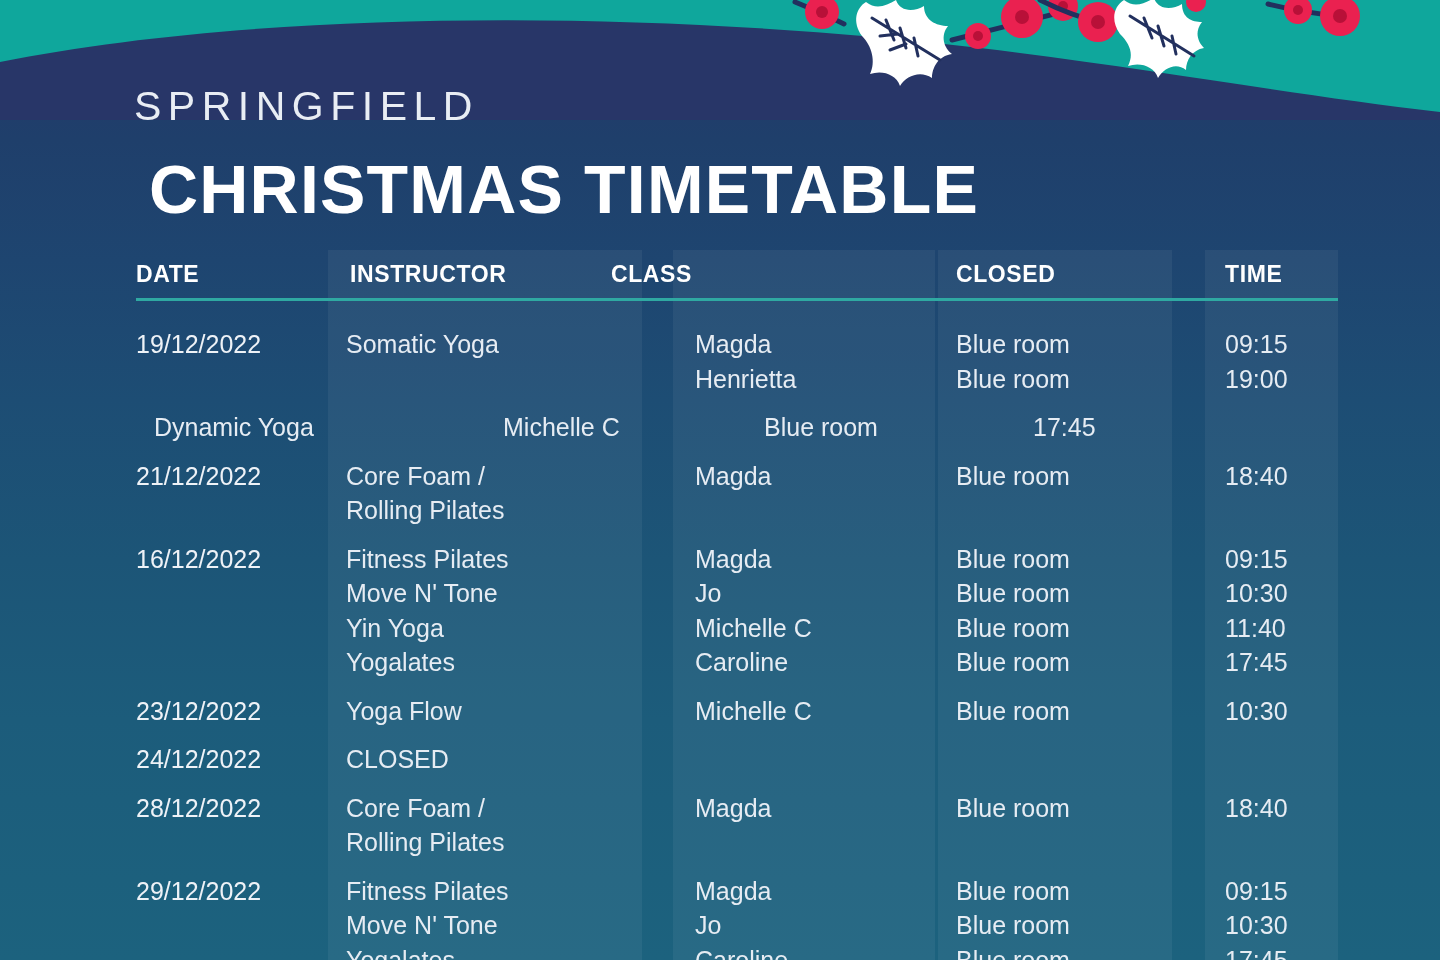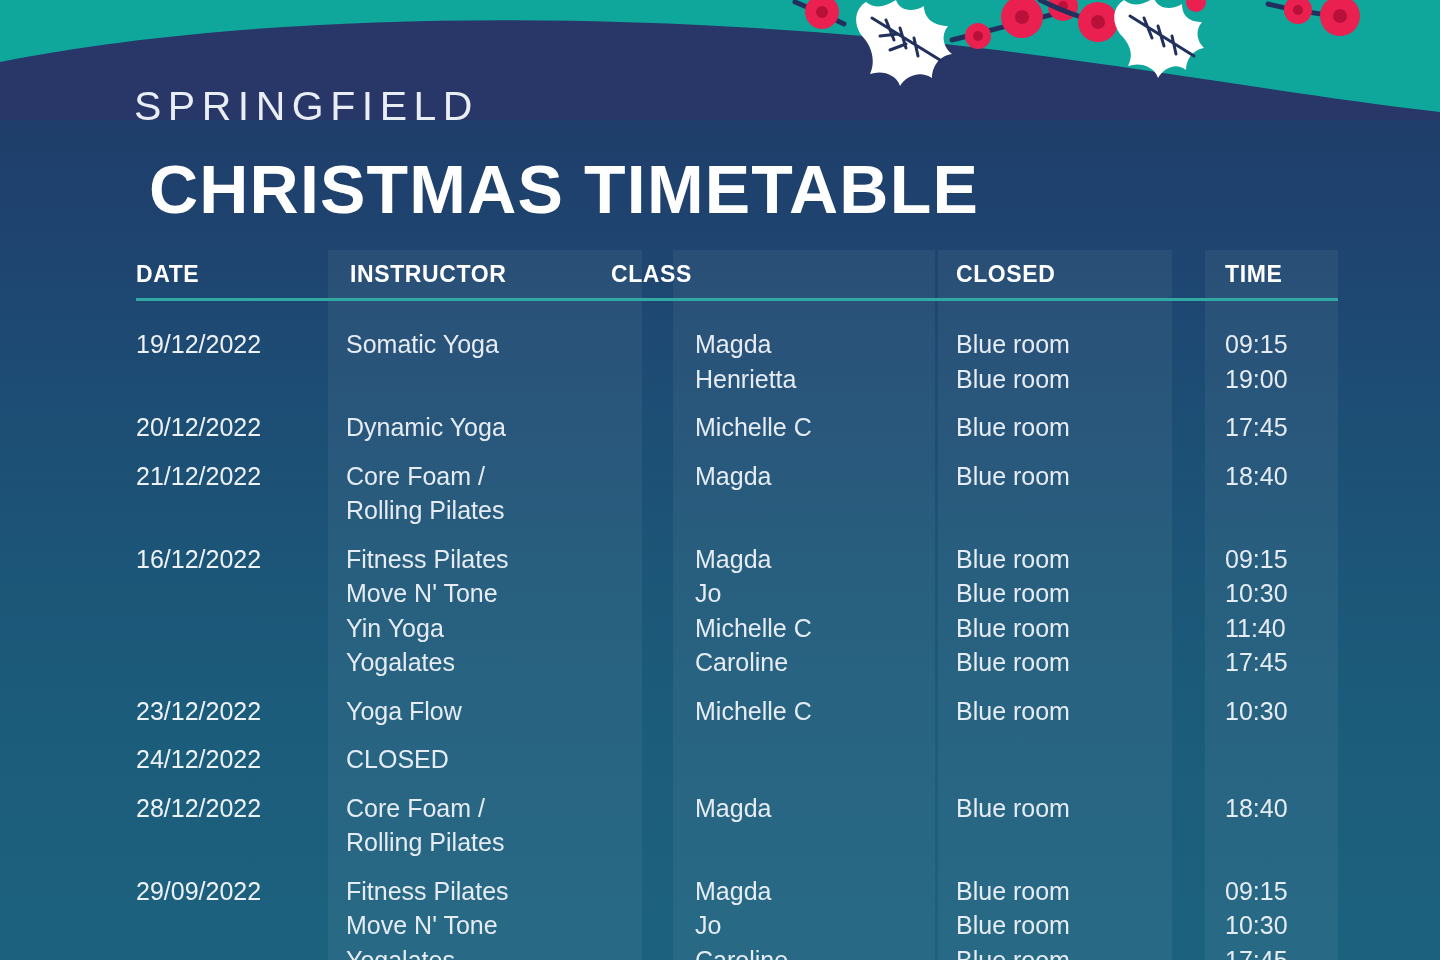--- a/index.html
+++ b/index.html
@@ -221,21 +221,20 @@
 
       <div class="body-rows" id="body-rows">
           <div class="row data-row">
             <div class="cell c-date">19/12/2022</div>
             <div class="cell c-class"><span class="line">Somatic Yoga</span></div>
             <div class="cell c-instructor"><span class="line">Magda</span><span class="line">Henrietta</span></div>
             <div class="cell c-studio"><span class="line">Blue room</span><span class="line">Blue room</span></div>
             <div class="cell c-time"><span class="line">09:15</span><span class="line">19:00</span></div>
           </div>
           <div class="row data-row">
-            <div class="cell c-date">20/12/2022</div>
             <div class="cell c-class"><span class="line">Dynamic Yoga</span></div>
             <div class="cell c-instructor"><span class="line">Michelle C</span></div>
             <div class="cell c-studio"><span class="line">Blue room</span></div>
             <div class="cell c-time"><span class="line">17:45</span></div>
           </div>
           <div class="row data-row">
             <div class="cell c-date">21/12/2022</div>
             <div class="cell c-class"><span class="line">Core Foam /</span><span class="line">Rolling Pilates</span></div>
             <div class="cell c-instructor"><span class="line">Magda</span><span class="blank-line"></span></div>
             <div class="cell c-studio"><span class="line">Blue room</span><span class="blank-line"></span></div>
@@ -263,21 +262,21 @@
             <div class="cell c-time"><span class="blank-line"></span></div>
           </div>
           <div class="row data-row">
             <div class="cell c-date">28/12/2022</div>
             <div class="cell c-class"><span class="line">Core Foam /</span><span class="line">Rolling Pilates</span></div>
             <div class="cell c-instructor"><span class="line">Magda</span><span class="blank-line"></span></div>
             <div class="cell c-studio"><span class="line">Blue room</span><span class="blank-line"></span></div>
             <div class="cell c-time"><span class="line">18:40</span><span class="blank-line"></span></div>
           </div>
           <div class="row data-row">
-            <div class="cell c-date">29/09/2022</div>
+            <div class="cell c-date">29/12/2022</div>
             <div class="cell c-class"><span class="line">Fitness Pilates</span><span class="line">Move N' Tone</span><span class="line">Yogalates</span></div>
             <div class="cell c-instructor"><span class="line">Magda</span><span class="line">Jo</span><span class="line">Caroline</span></div>
             <div class="cell c-studio"><span class="line">Blue room</span><span class="line">Blue room</span><span class="line">Blue room</span></div>
             <div class="cell c-time"><span class="line">09:15</span><span class="line">10:30</span><span class="line">17:45</span></div>
           </div>
         </div>
     </div>
   </div>
 
 </div>

